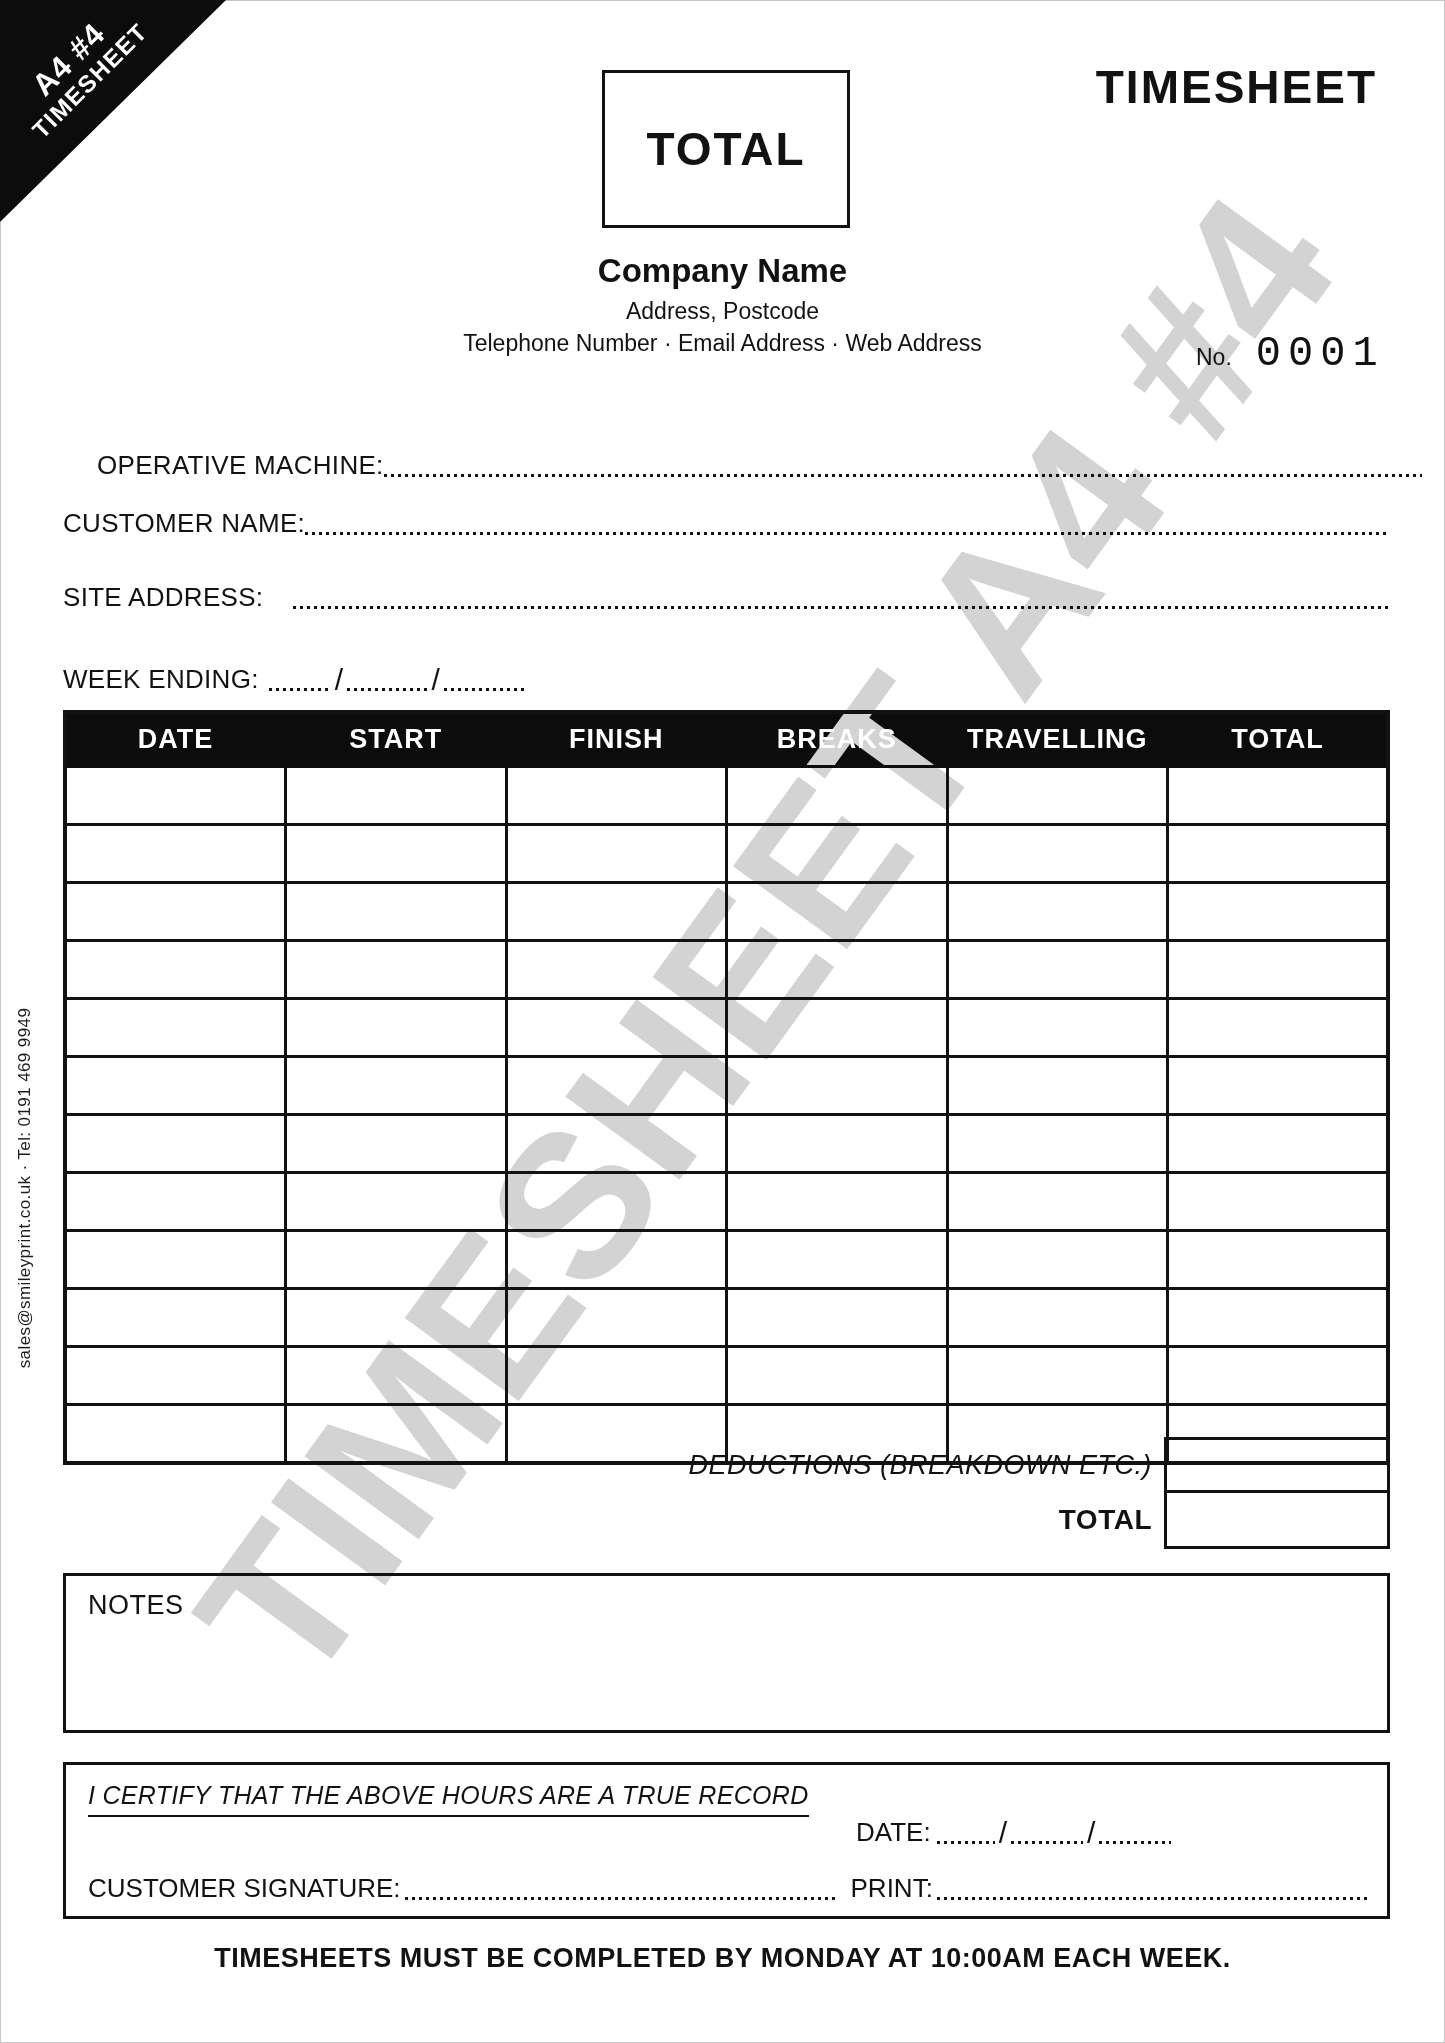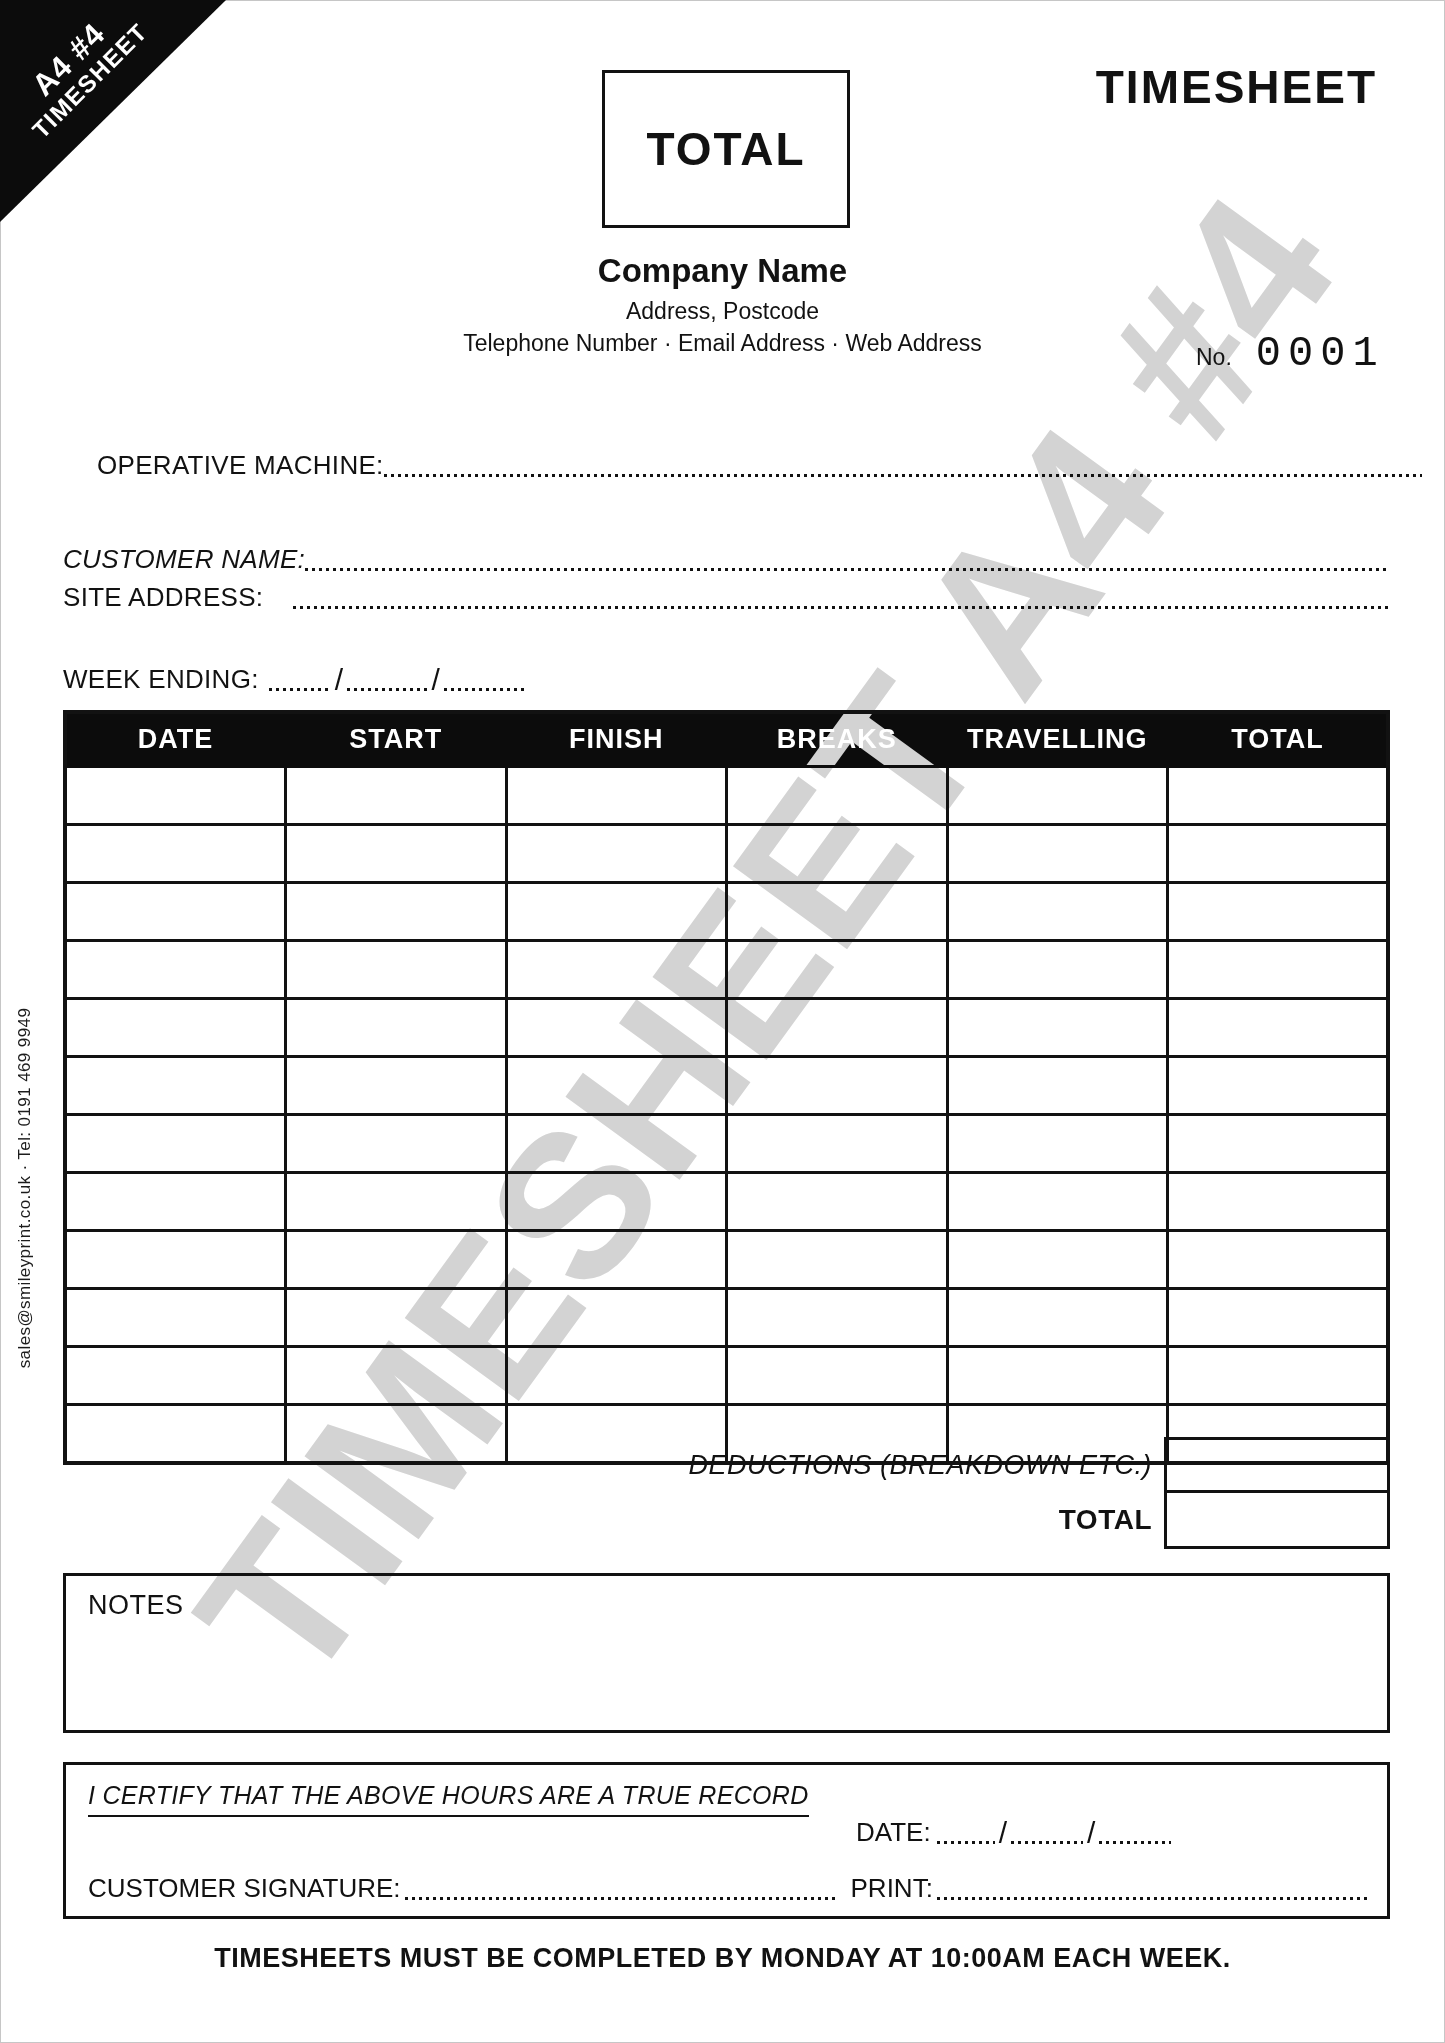--- a/index.html
+++ b/index.html
@@ -166,21 +166,21 @@
   <div class="contact-line">Telephone Number   ·   Email Address   ·   Web Address</div>
   <div class="doc-number">
     <span class="no-label">No.</span>
     <span class="no-value">0001</span>
   </div>
 
   <div class="field-row" style="top:450px;margin-left:34px;">
     <span class="lbl">OPERATIVE MACHINE:</span>
     <span class="dotfill"></span>
   </div>
-  <div class="field-row" style="top:544px;font-style:italic;">
+  <div class="field-row" style="top:508px;">
     <span class="lbl">CUSTOMER NAME:</span>
     <span class="dotfill"></span>
   </div>
   <div class="field-row" style="top:582px;gap:30px;">
     <span class="lbl">SITE ADDRESS:</span>
     <span class="dotfill"></span>
   </div>
   <div class="field-row" style="top:664px;">
     <span class="lbl">WEEK ENDING:</span>
     <span class="dotseg" style="width:62px;margin-left:10px;"></span>

